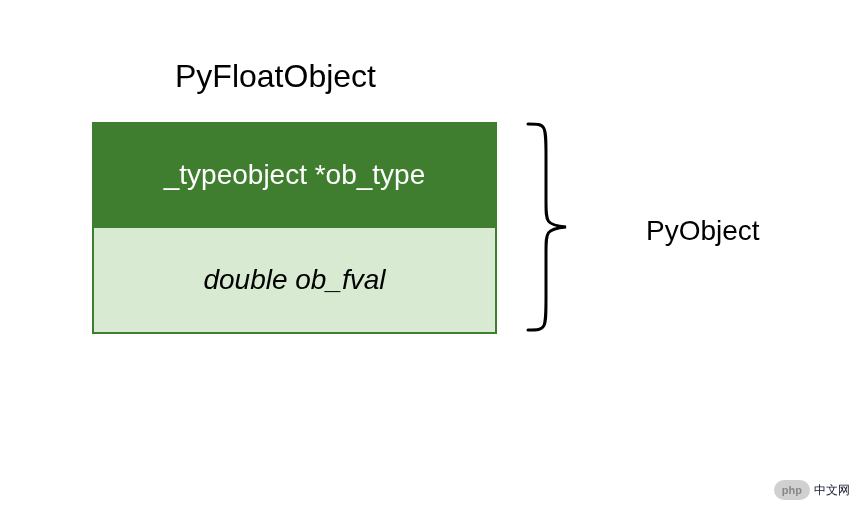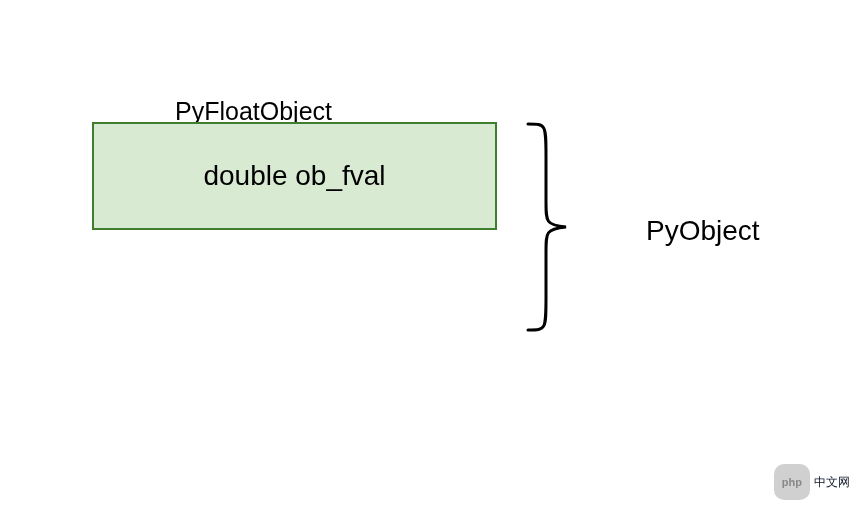--- a/index.html
+++ b/index.html
@@ -11,42 +11,42 @@
       width: 860px;
       height: 510px;
       background: #ffffff;
       font-family: Arial, Helvetica, sans-serif;
       position: relative;
     }
     .title {
       position: absolute;
       left: 175px;
       top: 58px;
-      font-size: 25px;
+      font-size: 32px;
       color: #000000;
       font-weight: 400;
-      margin-top: 39px;
     }
     .struct-table {
       position: absolute;
       left: 92px;
       top: 122px;
       width: 405px;
       border: 2px solid #3f7d2f;
     }
     .row {
       height: 104px;
       display: flex;
       align-items: center;
       justify-content: center;
       font-size: 28px;
       border-bottom: 2px solid #3f7d2f;
     }
     .row:last-child {
       border-bottom: none;
+      font-style: italic;
     }
     .row-green {
       background: #3f7d2f;
       color: #ffffff;
     }
     .row-light {
       background: #d9ead3;
       color: #000000;
     }
     .brace {
@@ -72,35 +72,36 @@
       right: 10px;
       bottom: 10px;
       display: flex;
       align-items: center;
       gap: 4px;
     }
     .wm-badge {
       background: #d0d0d0;
       color: #888;
       font-size: 11px;
-      padding: 12px 8px;
+      padding: 4px 8px;
       border-radius: 10px;
       font-weight: bold;
     }
     .wm-text {
       font-size: 12px;
       color: #0f172a;
     }
   </style>
 </head>
 <body>
 
 <div class="title">PyFloatObject</div>
 
 <div class="struct-table">
+  <div class="row row-green">_typeobject *ob_type</div>
   <div class="row row-light">double ob_fval</div>
 </div>
 
 <div class="brace">
   <svg viewBox="0 0 60 210" xmlns="http://www.w3.org/2000/svg">
     <path d="M 10 2
              C 28 2, 28 2, 28 35
              L 28 80
              C 28 100, 28 103, 48 105
              C 28 107, 28 110, 28 130

